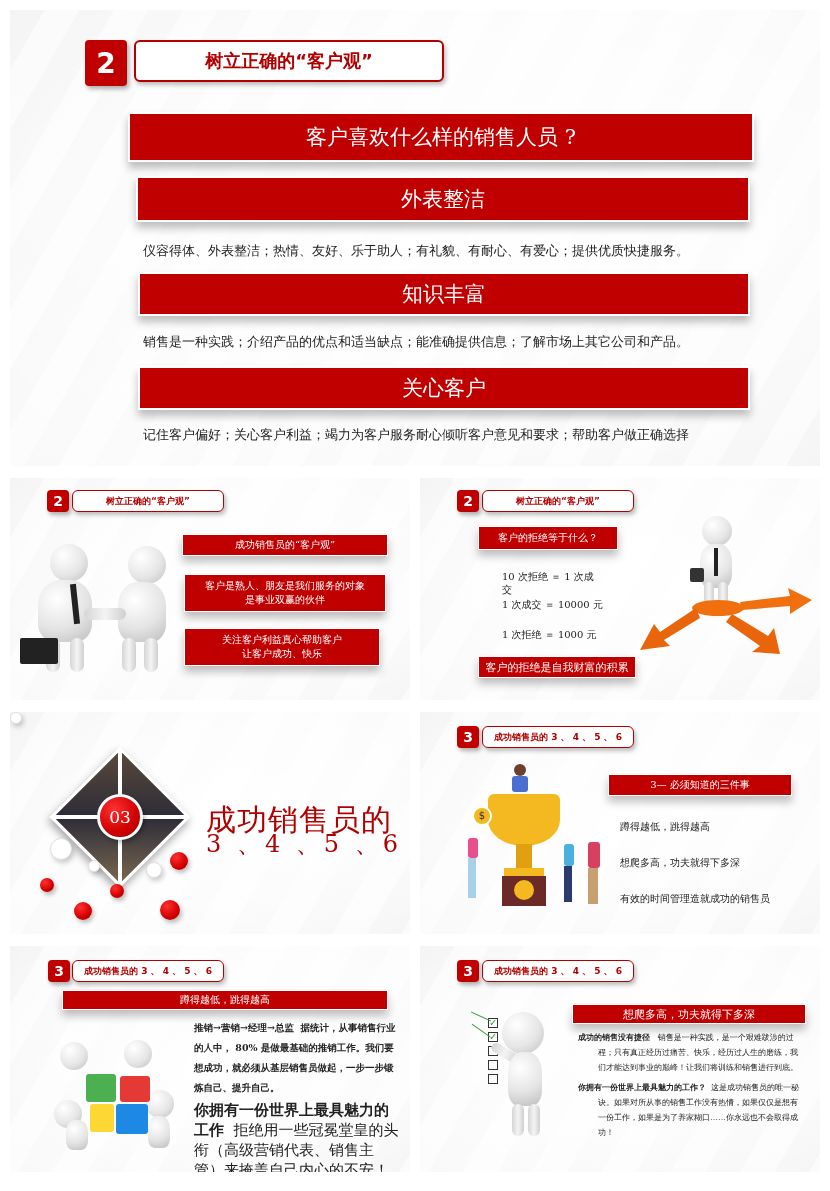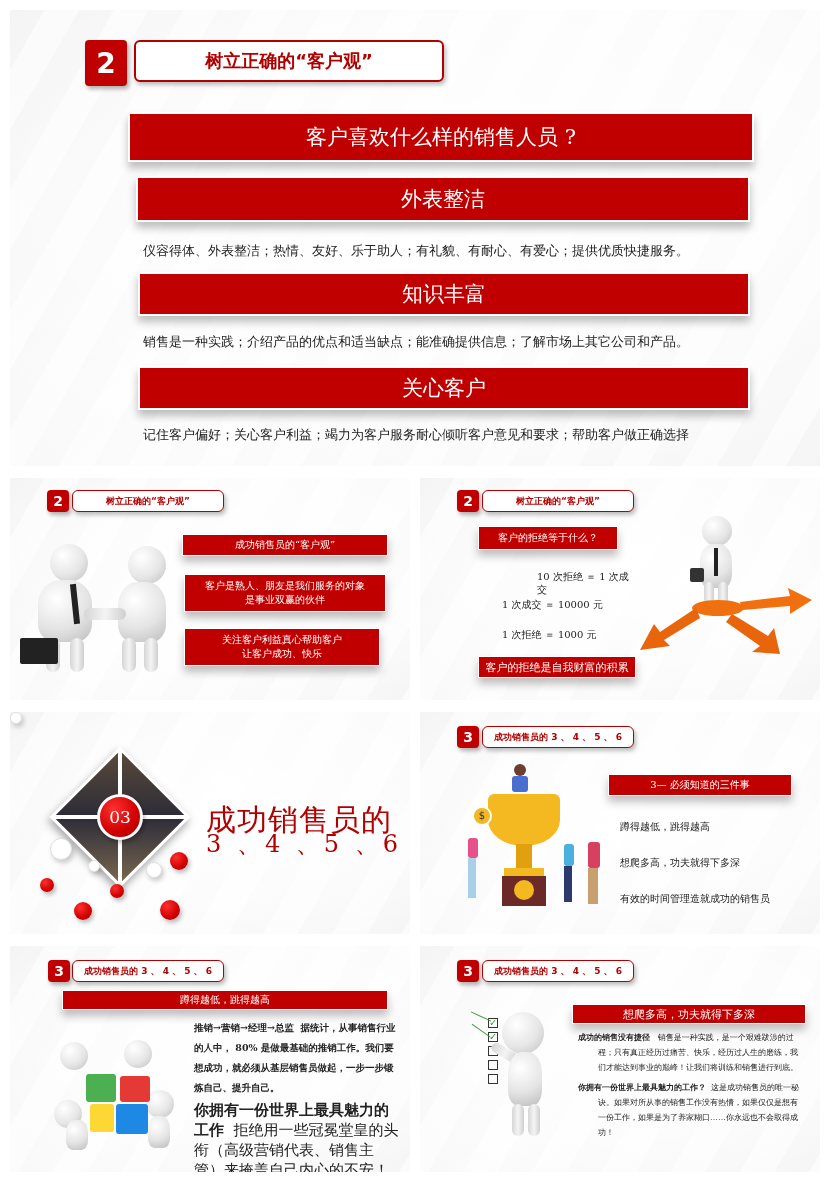--- a/index.html
+++ b/index.html
@@ -97,21 +97,21 @@
     <div class="limb" style="left:64px; top:70px; width:42px; height:12px;"></div>
   </div>
 </div>
 
 <div class="slide" style="left:420px; top:478px; width:400px; height:222px;">
   <div class="sec-num" style="left:37px; top:12px; width:22px; height:22px; font-size:14px;">2</div>
   <div class="sec-title" style="left:62px; top:12px; width:152px; height:22px; font-size:9px; border-width:1px;">树立正确的“客户观”</div>
 
   <div class="bar" style="left:58px; top:48px; width:140px; height:24px; font-size:10px; border-width:1px;">客户的拒绝等于什么？</div>
 
-  <div class="para" style="left:82px; top:92px; width:100px; font-size:10px; line-height:13px;margin-left:35px;">10 次拒绝 ＝ 1 次成交</div>
+  <div class="para" style="left:82px; top:92px; width:100px; font-size:10px; line-height:13px;">10 次拒绝 ＝ 1 次成交</div>
   <div class="para" style="left:82px; top:120px; width:130px; font-size:10px;">1 次成交 ＝ 10000 元</div>
   <div class="para" style="left:82px; top:150px; width:130px; font-size:10px;">1 次拒绝 ＝ 1000 元</div>
 
   <div class="bar" style="left:58px; top:178px; width:158px; height:22px; font-size:11px; border-width:1px;">客户的拒绝是自我财富的积累</div>
 
   <div class="fig" style="left:220px; top:38px; width:175px; height:140px;">
     <div class="head" style="left:62px; top:0px; width:30px; height:30px;"></div>
     <div class="body" style="left:60px; top:28px; width:32px; height:44px;"></div>
     <div style="position:absolute; left:74px; top:32px; width:4px; height:28px; background:#222;"></div>
     <div style="position:absolute; left:50px; top:52px; width:14px; height:14px; background:#333; border-radius:2px;"></div>

